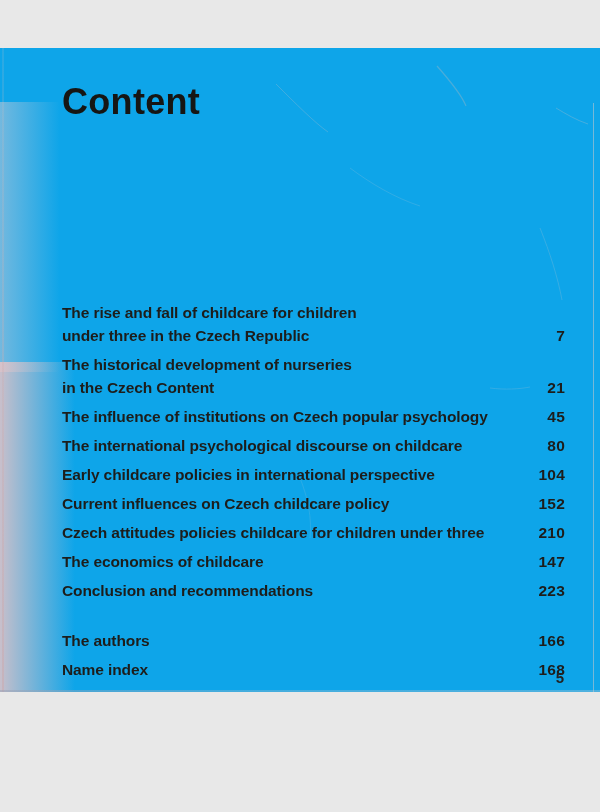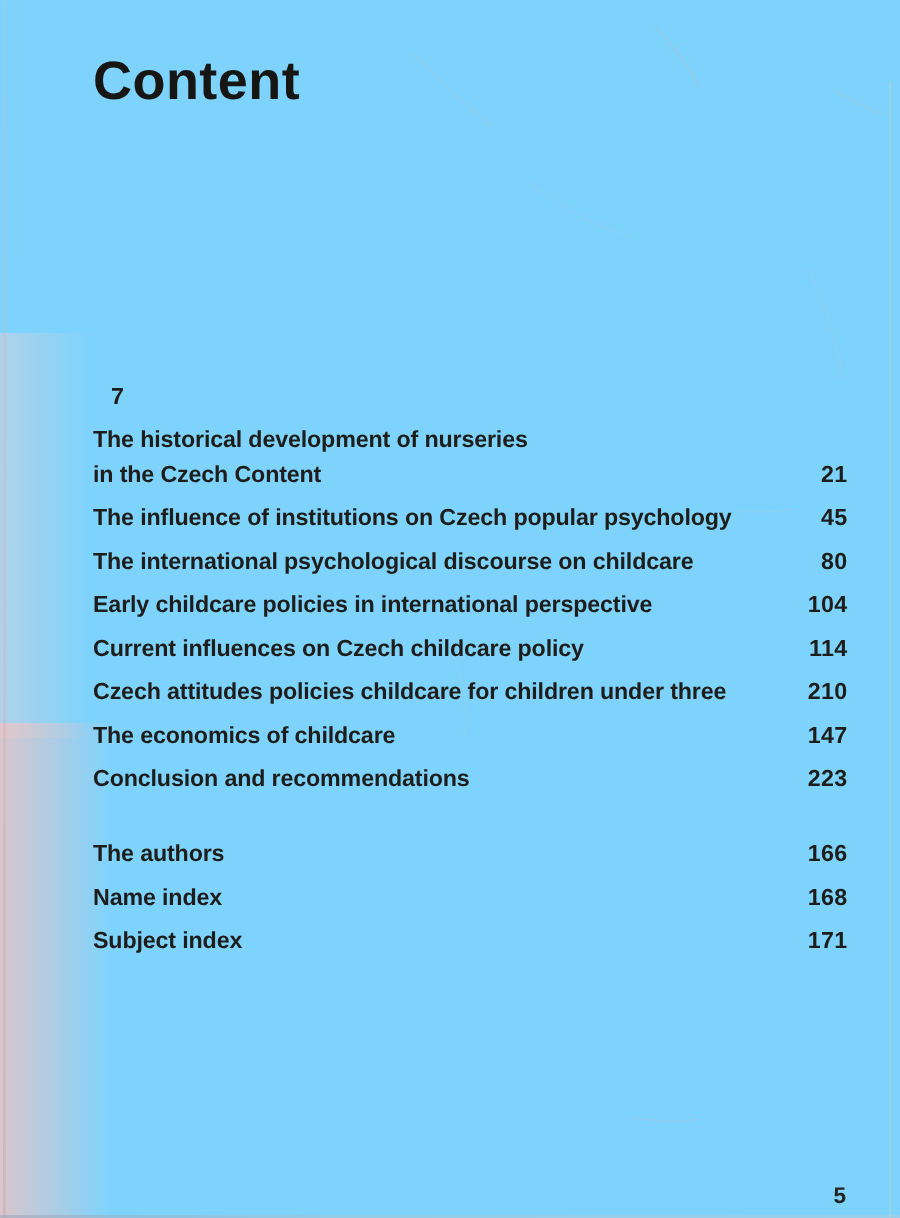--- a/index.html
+++ b/index.html
@@ -3,25 +3,26 @@
 <meta charset="utf-8">
 <style>
   html, body {
     margin: 0;
     padding: 0;
     background: #e8e8e8;
   }
   .page {
     position: relative;
     width: 600px;
-    height: 812px;
-    background: #7dd3fc;
+    height: 644px;
+    background: #0ea5e9;
     font-family: "Liberation Sans", "DejaVu Sans", sans-serif;
     color: #1d1d1b;
     overflow: hidden;
+    margin-top: 48px;
   }
   .page-title {
     position: absolute;
     left: 62px;
     top: 33px;
     margin: 0;
     font-size: 36px;
     font-weight: 700;
     letter-spacing: 0.3px;
     color: #161614;
@@ -123,20 +124,22 @@
     <path d="M490 340 C505 342, 520 341, 530 339" stroke="rgba(200,200,205,0.2)" stroke-width="1" fill="none"></path>
     <path d="M300 430 C308 450, 312 470, 310 490" stroke="rgba(205,205,210,0.15)" stroke-width="1" fill="none"></path>
     <path d="M420 745 C440 748, 455 748, 465 746" stroke="rgba(190,190,195,0.3)" stroke-width="1" fill="none"></path>
   </svg>
 
   <h1 class="page-title">Content</h1>
 
   <div class="toc">
 
     <div class="toc-row">
+      <span class="toc-title">The rise and fall of childcare for children
+under three in the Czech Republic</span>
       <span class="toc-page">7</span>
     </div>
     <div class="toc-row">
       <span class="toc-title">The historical development of nurseries
 in the Czech Content</span>
       <span class="toc-page">21</span>
     </div>
     <div class="toc-row">
       <span class="toc-title">The influence of institutions on Czech popular psychology</span>
       <span class="toc-page">45</span>
@@ -144,21 +147,21 @@
     <div class="toc-row">
       <span class="toc-title">The international psychological discourse on childcare</span>
       <span class="toc-page">80</span>
     </div>
     <div class="toc-row">
       <span class="toc-title">Early childcare policies in international perspective</span>
       <span class="toc-page">104</span>
     </div>
     <div class="toc-row">
       <span class="toc-title">Current influences on Czech childcare policy</span>
-      <span class="toc-page">114</span>
+      <span class="toc-page">152</span>
     </div>
     <div class="toc-row">
       <span class="toc-title">Czech attitudes policies childcare for children under three</span>
       <span class="toc-page">210</span>
     </div>
     <div class="toc-row">
       <span class="toc-title">The economics of childcare</span>
       <span class="toc-page">147</span>
     </div>
     <div class="toc-row">

